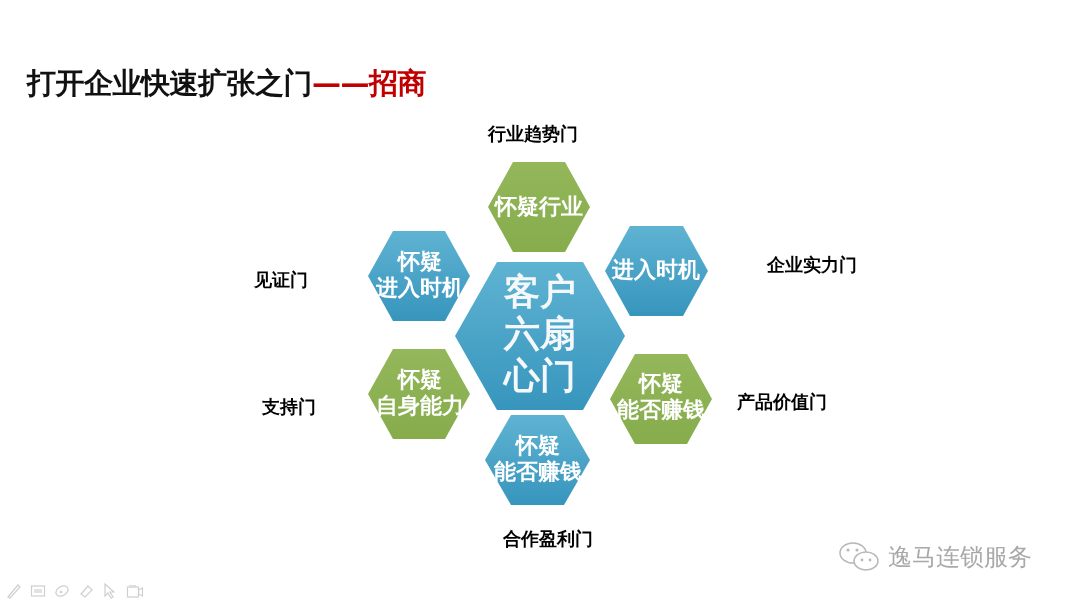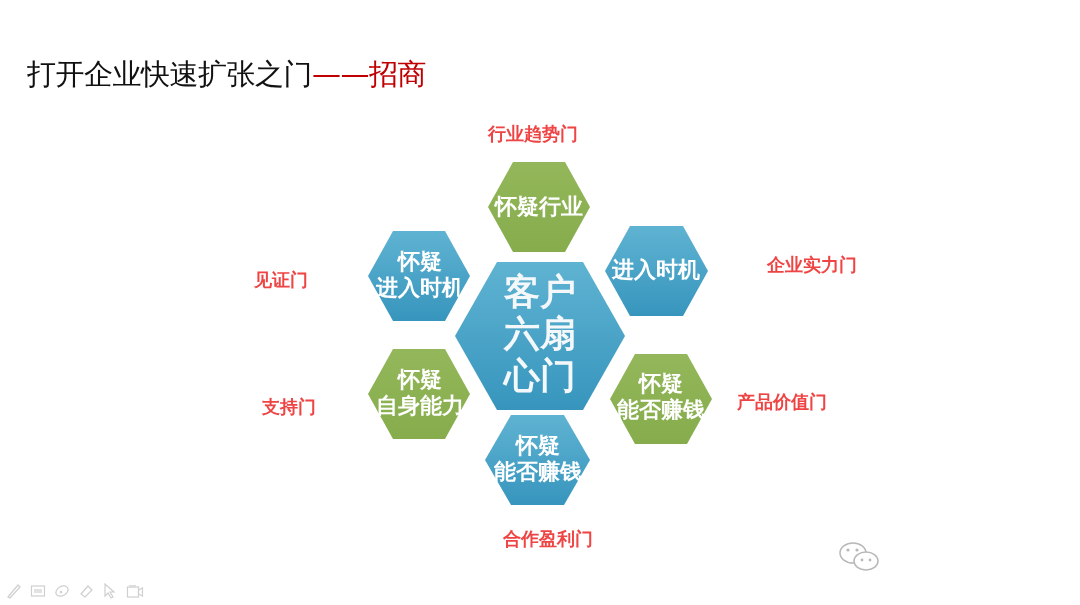--- a/index.html
+++ b/index.html
@@ -2,35 +2,35 @@
 <html><head>
   <meta charset="utf-8">
   <style>
     html, body { margin: 0; padding: 0; }
     body {
       width: 1080px; height: 605px; position: relative; overflow: hidden;
       background: #ffffff;
       font-family: "DejaVu Sans", "Liberation Sans", sans-serif;
     }
     .title {
-      position: absolute; left: 27px; top: 55px;
-      font-size: 29px; font-weight: normal; color: #111111; letter-spacing: -0.5px;
+      position: absolute; left: 27px; top: 64px;
+      font-size: 29px; font-weight: bold; color: #111111; letter-spacing: -0.5px;
       white-space: nowrap;
     }
     .title .dash { color: #c00000; }
     .title .accent { color: #c00000; }
     svg.diagram { position: absolute; left: 0; top: 0; }
     .hex-text {
       position: absolute; color: #ffffff; font-weight: bold; text-align: center;
       line-height: 1.18; white-space: nowrap; transform: translate(-50%, -50%);
     }
     .hex-text.small { font-size: 22px; }
     .hex-text.center { font-size: 36px; line-height: 1.17; color: #f4f8fa; }
     .door-label {
-      position: absolute; font-size: 18px; font-weight: bold; color: #ef4444;
+      position: absolute; font-size: 18px; font-weight: bold; color: #000000;
       white-space: nowrap; transform: translate(-50%, -50%);
     }
     .watermark {
       position: absolute; left: 838px; top: 540px; display: flex; align-items: center;
       color: #a9a9a9; font-size: 24px; gap: 6px;
     }
     .toolbar {
       position: absolute; left: 6px; top: 583px; display: flex; gap: 8px; align-items: center;
     }
   </style>
@@ -106,20 +106,21 @@
 
 <div class="watermark">
   <svg width="44" height="34" viewBox="0 0 44 34">
     <ellipse cx="15" cy="13" rx="13" ry="10" fill="none" stroke="#b8b8b8" stroke-width="1.5"></ellipse>
     <ellipse cx="28" cy="21" rx="12" ry="9" fill="#ffffff" stroke="#b8b8b8" stroke-width="1.5"></ellipse>
     <circle cx="10" cy="10" r="1.6" fill="#b8b8b8"></circle>
     <circle cx="19" cy="10" r="1.6" fill="#b8b8b8"></circle>
     <circle cx="24" cy="20" r="1.4" fill="#b8b8b8"></circle>
     <circle cx="32" cy="20" r="1.4" fill="#b8b8b8"></circle>
   </svg>
+  <span>逸马连锁服务</span>
 </div>
 
 <div class="toolbar">
   <svg width="16" height="16" viewBox="0 0 16 16">
     <path d="M2 14 L12 2 L14 4 L4 15 Z" fill="none" stroke="#cfcfcf" stroke-width="1.2"></path>
   </svg>
   <svg width="16" height="16" viewBox="0 0 16 16">
     <rect x="1.5" y="3" width="13" height="10" fill="none" stroke="#cfcfcf" stroke-width="1.2"></rect>
     <rect x="4" y="6" width="8" height="4" fill="#e2e2e2"></rect>
   </svg>

